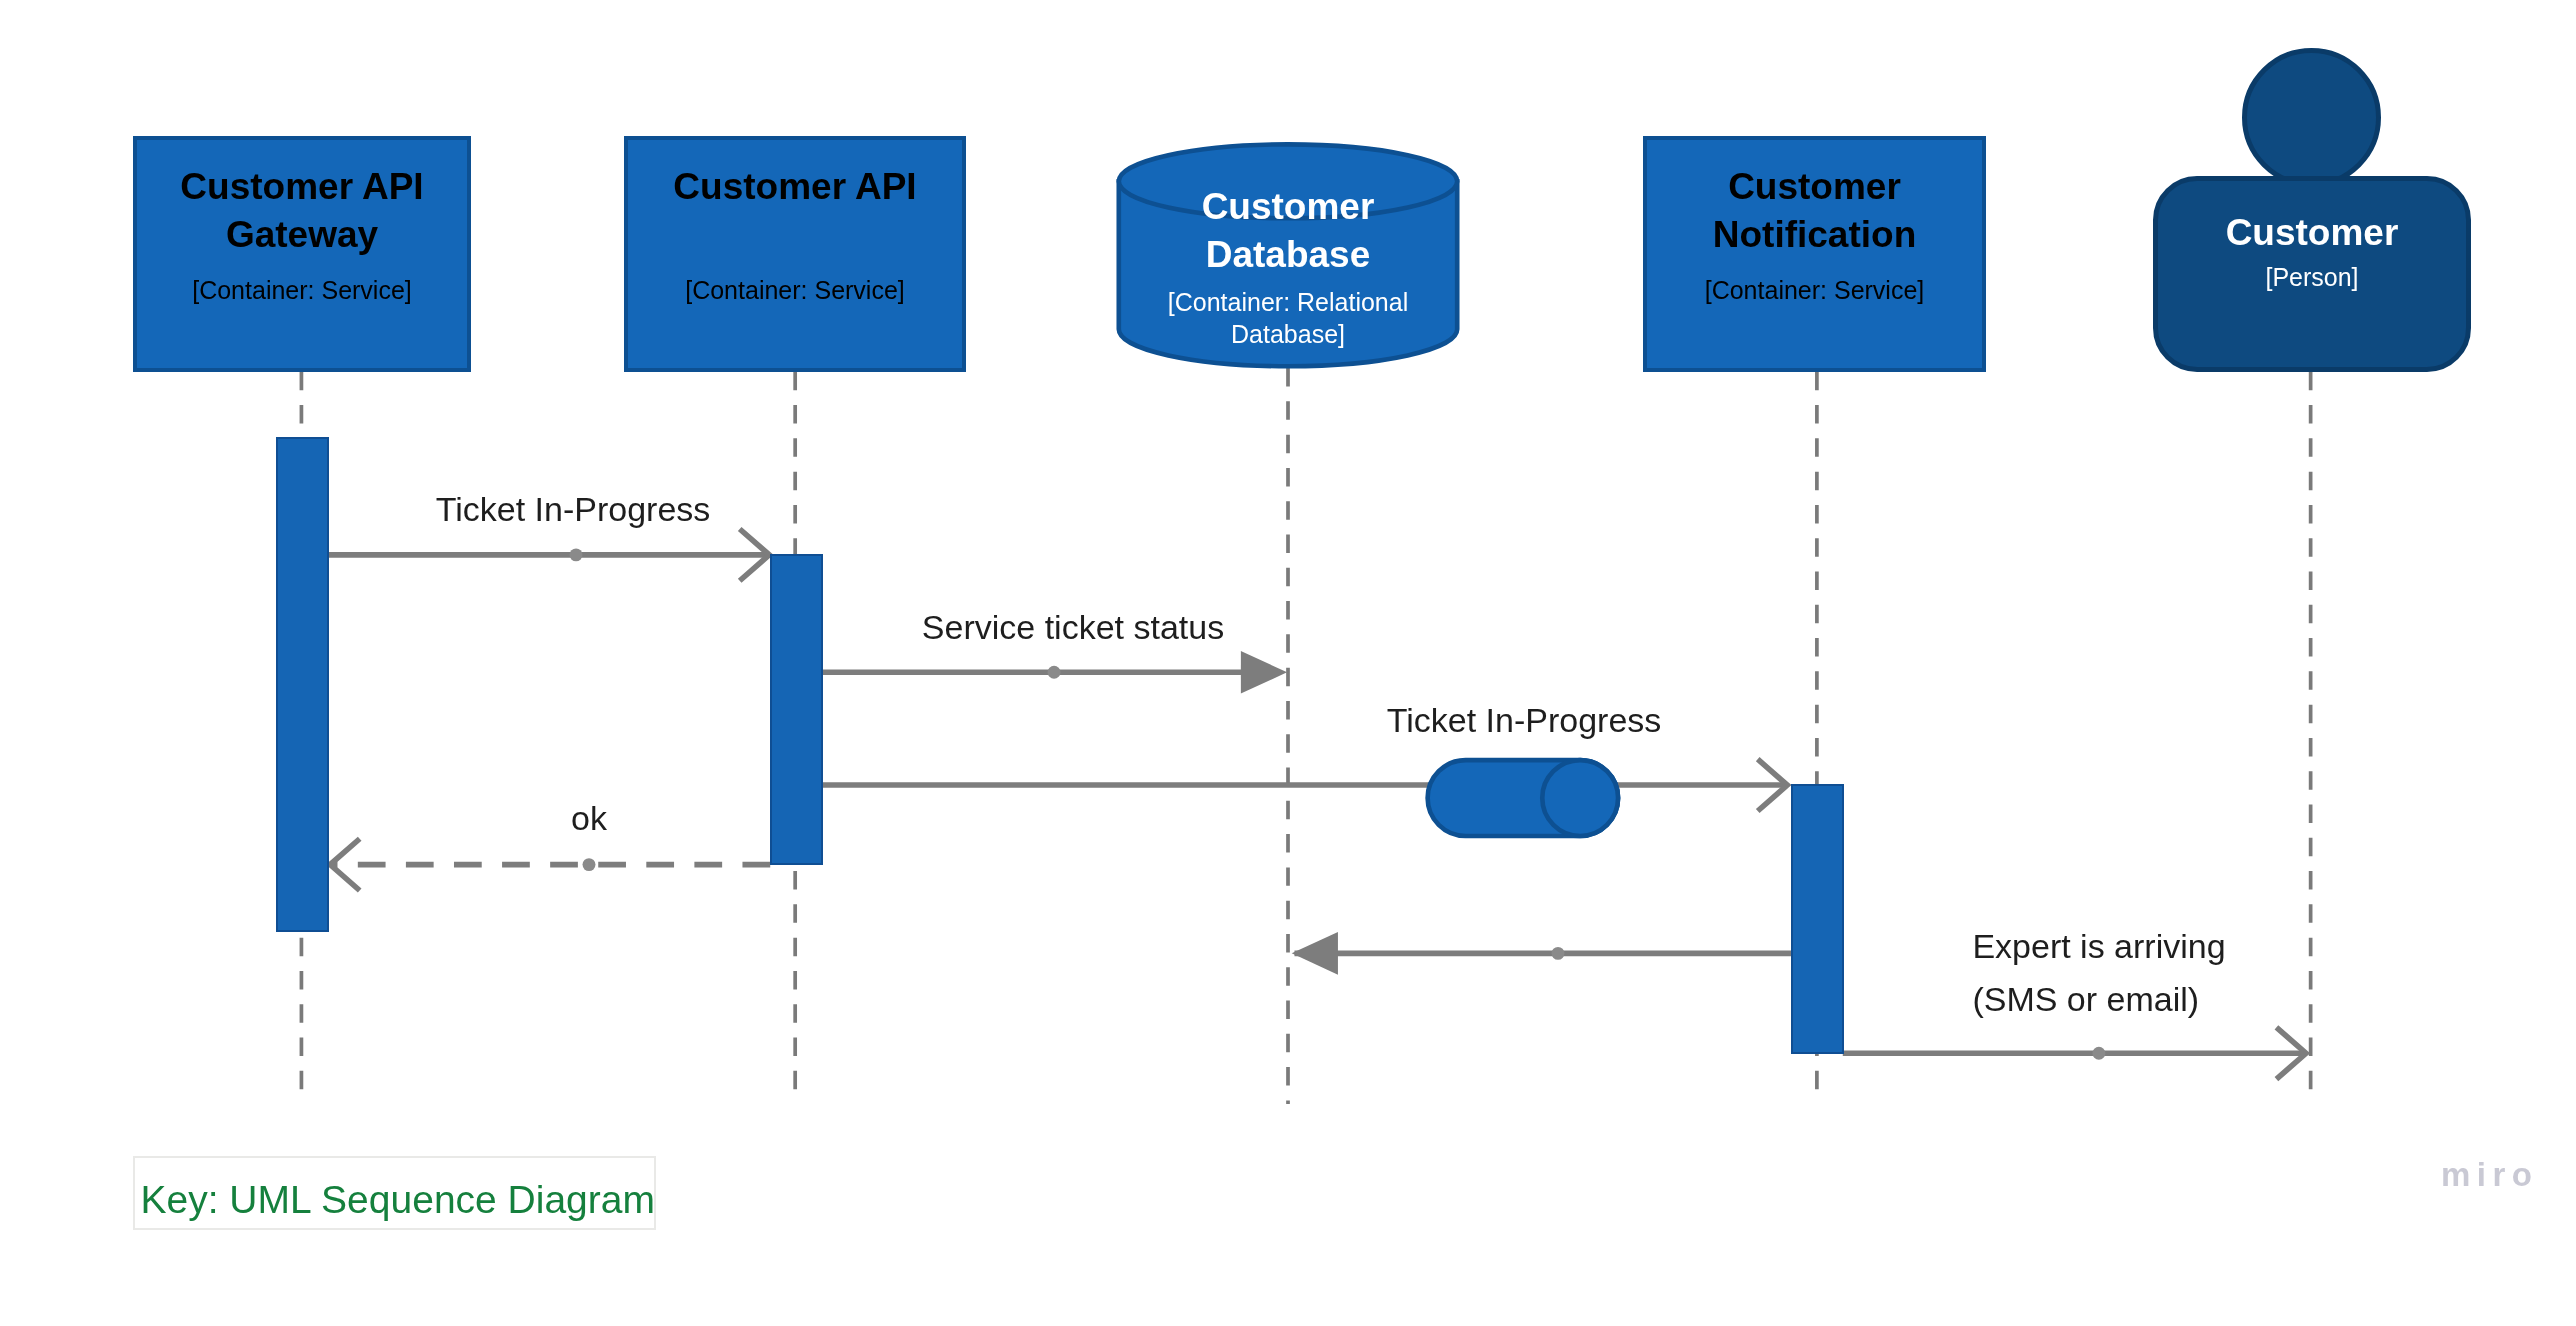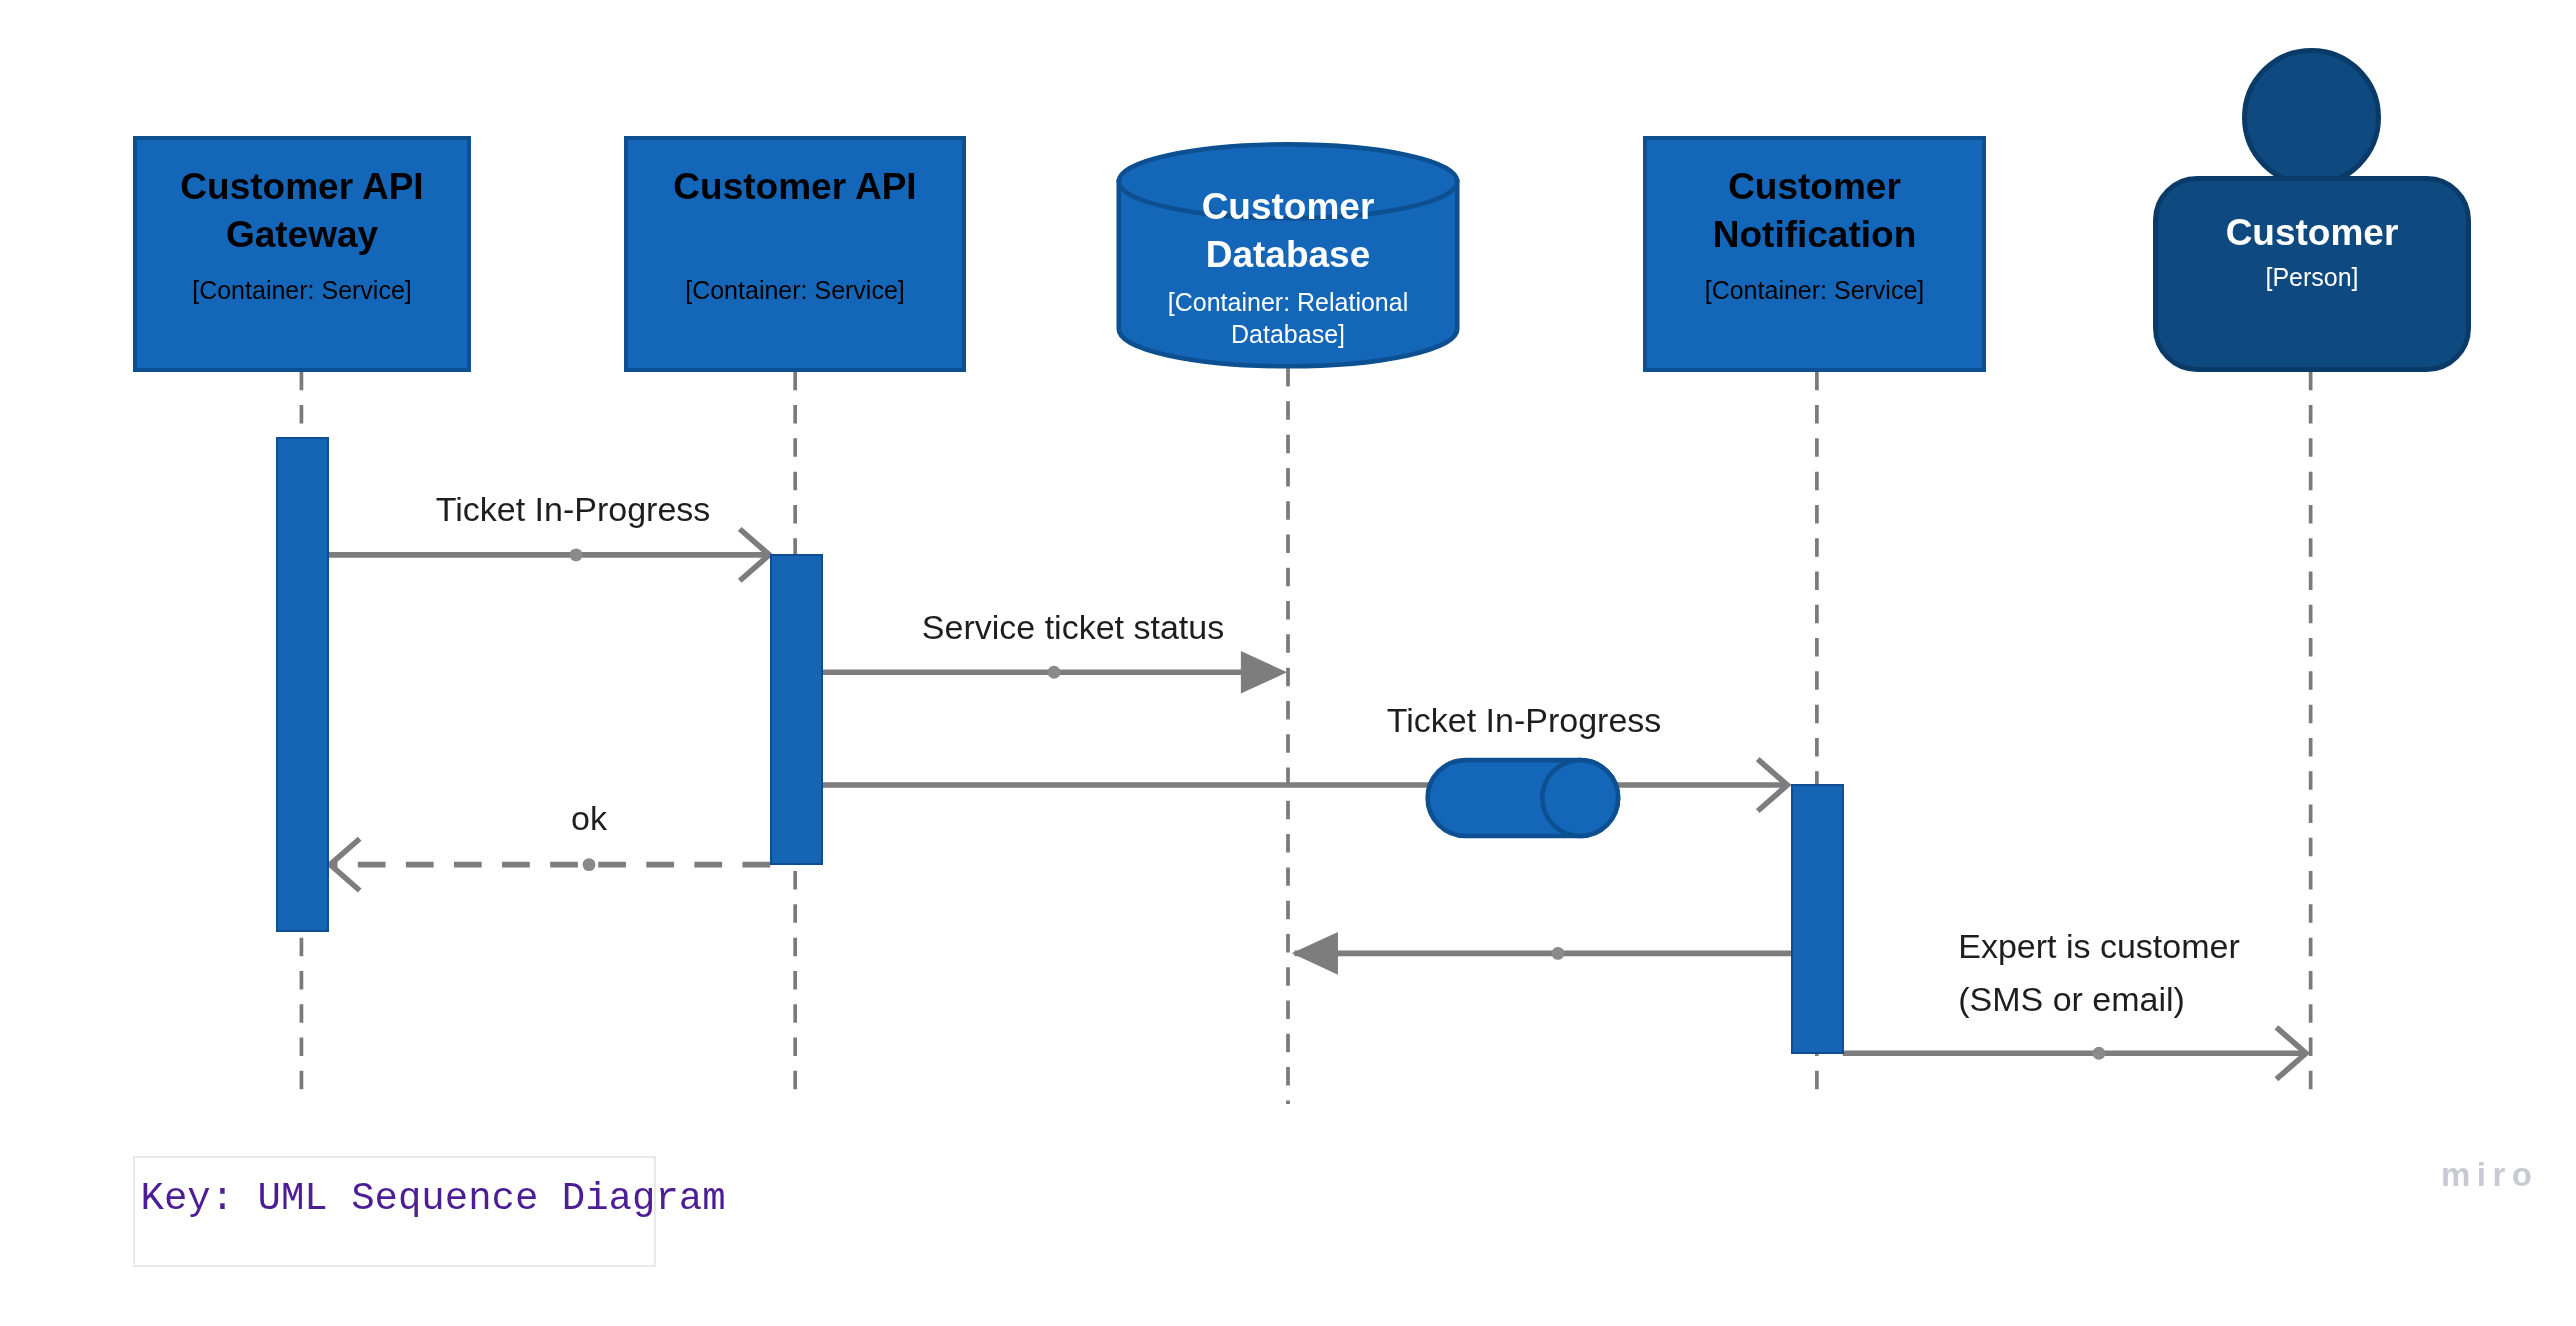--- a/index.html
+++ b/index.html
@@ -50,25 +50,24 @@
   
   .msg-label {
     position:absolute; font-size:34px; line-height:42px; color:#1E1E1E;
     white-space:pre-line; text-align:left; transform:translateX(-50%);
   }
   .msg-label.two-line { line-height:53px; }
   .msg-label.left-align { transform:none; text-align:left; }
 
   
   .key-box {
-    position:absolute; left:133px; top:1156px; width:523px; height:111px;
+    position:absolute; left:133px; top:1156px; width:523px; height:74px;
     background:#fff; border:2.8px solid #E9E9E7;
-    font-size:39px; color:#4c1d95; line-height:83px; padding-left:5.5px;
+    font-size:39px; color:#15803d; line-height:83px; padding-left:5.5px;
     white-space:nowrap;
-    font-family:Liberation Mono, monospace;
   }
 
   .watermark {
     position:absolute; left:2441px; top:1156px; font-size:33px; font-weight:bold;
     letter-spacing:6.5px; color:#C9C9D4;
   }
 </style>
 </head>
 <body>
 
@@ -168,21 +167,21 @@
   </div>
 
   <div class="activation" style="left:276px; top:437px; height:495px;"></div>
   <div class="activation" style="left:770px; top:554px; height:311px;"></div>
   <div class="activation" style="left:1791px; top:784px; height:270px;"></div>
 
   <div class="msg-label" style="left:573px; top:488px;">Ticket In-Progress</div>
   <div class="msg-label" style="left:1073px; top:606px;">Service ticket status</div>
   <div class="msg-label" style="left:1524px; top:699px;">Ticket In-Progress</div>
   <div class="msg-label" style="left:589px; top:797px;">ok</div>
-  <div class="msg-label two-line" style="left:2099px; top:920px;">Expert is customer
+  <div class="msg-label two-line" style="left:2099px; top:920px;">Expert is arriving
 (SMS or email)</div>
 
   <div class="key-box">
     <span>Key: UML Sequence Diagram</span>
   </div>
 
   <div class="watermark">miro</div>
 
 </div>
 

